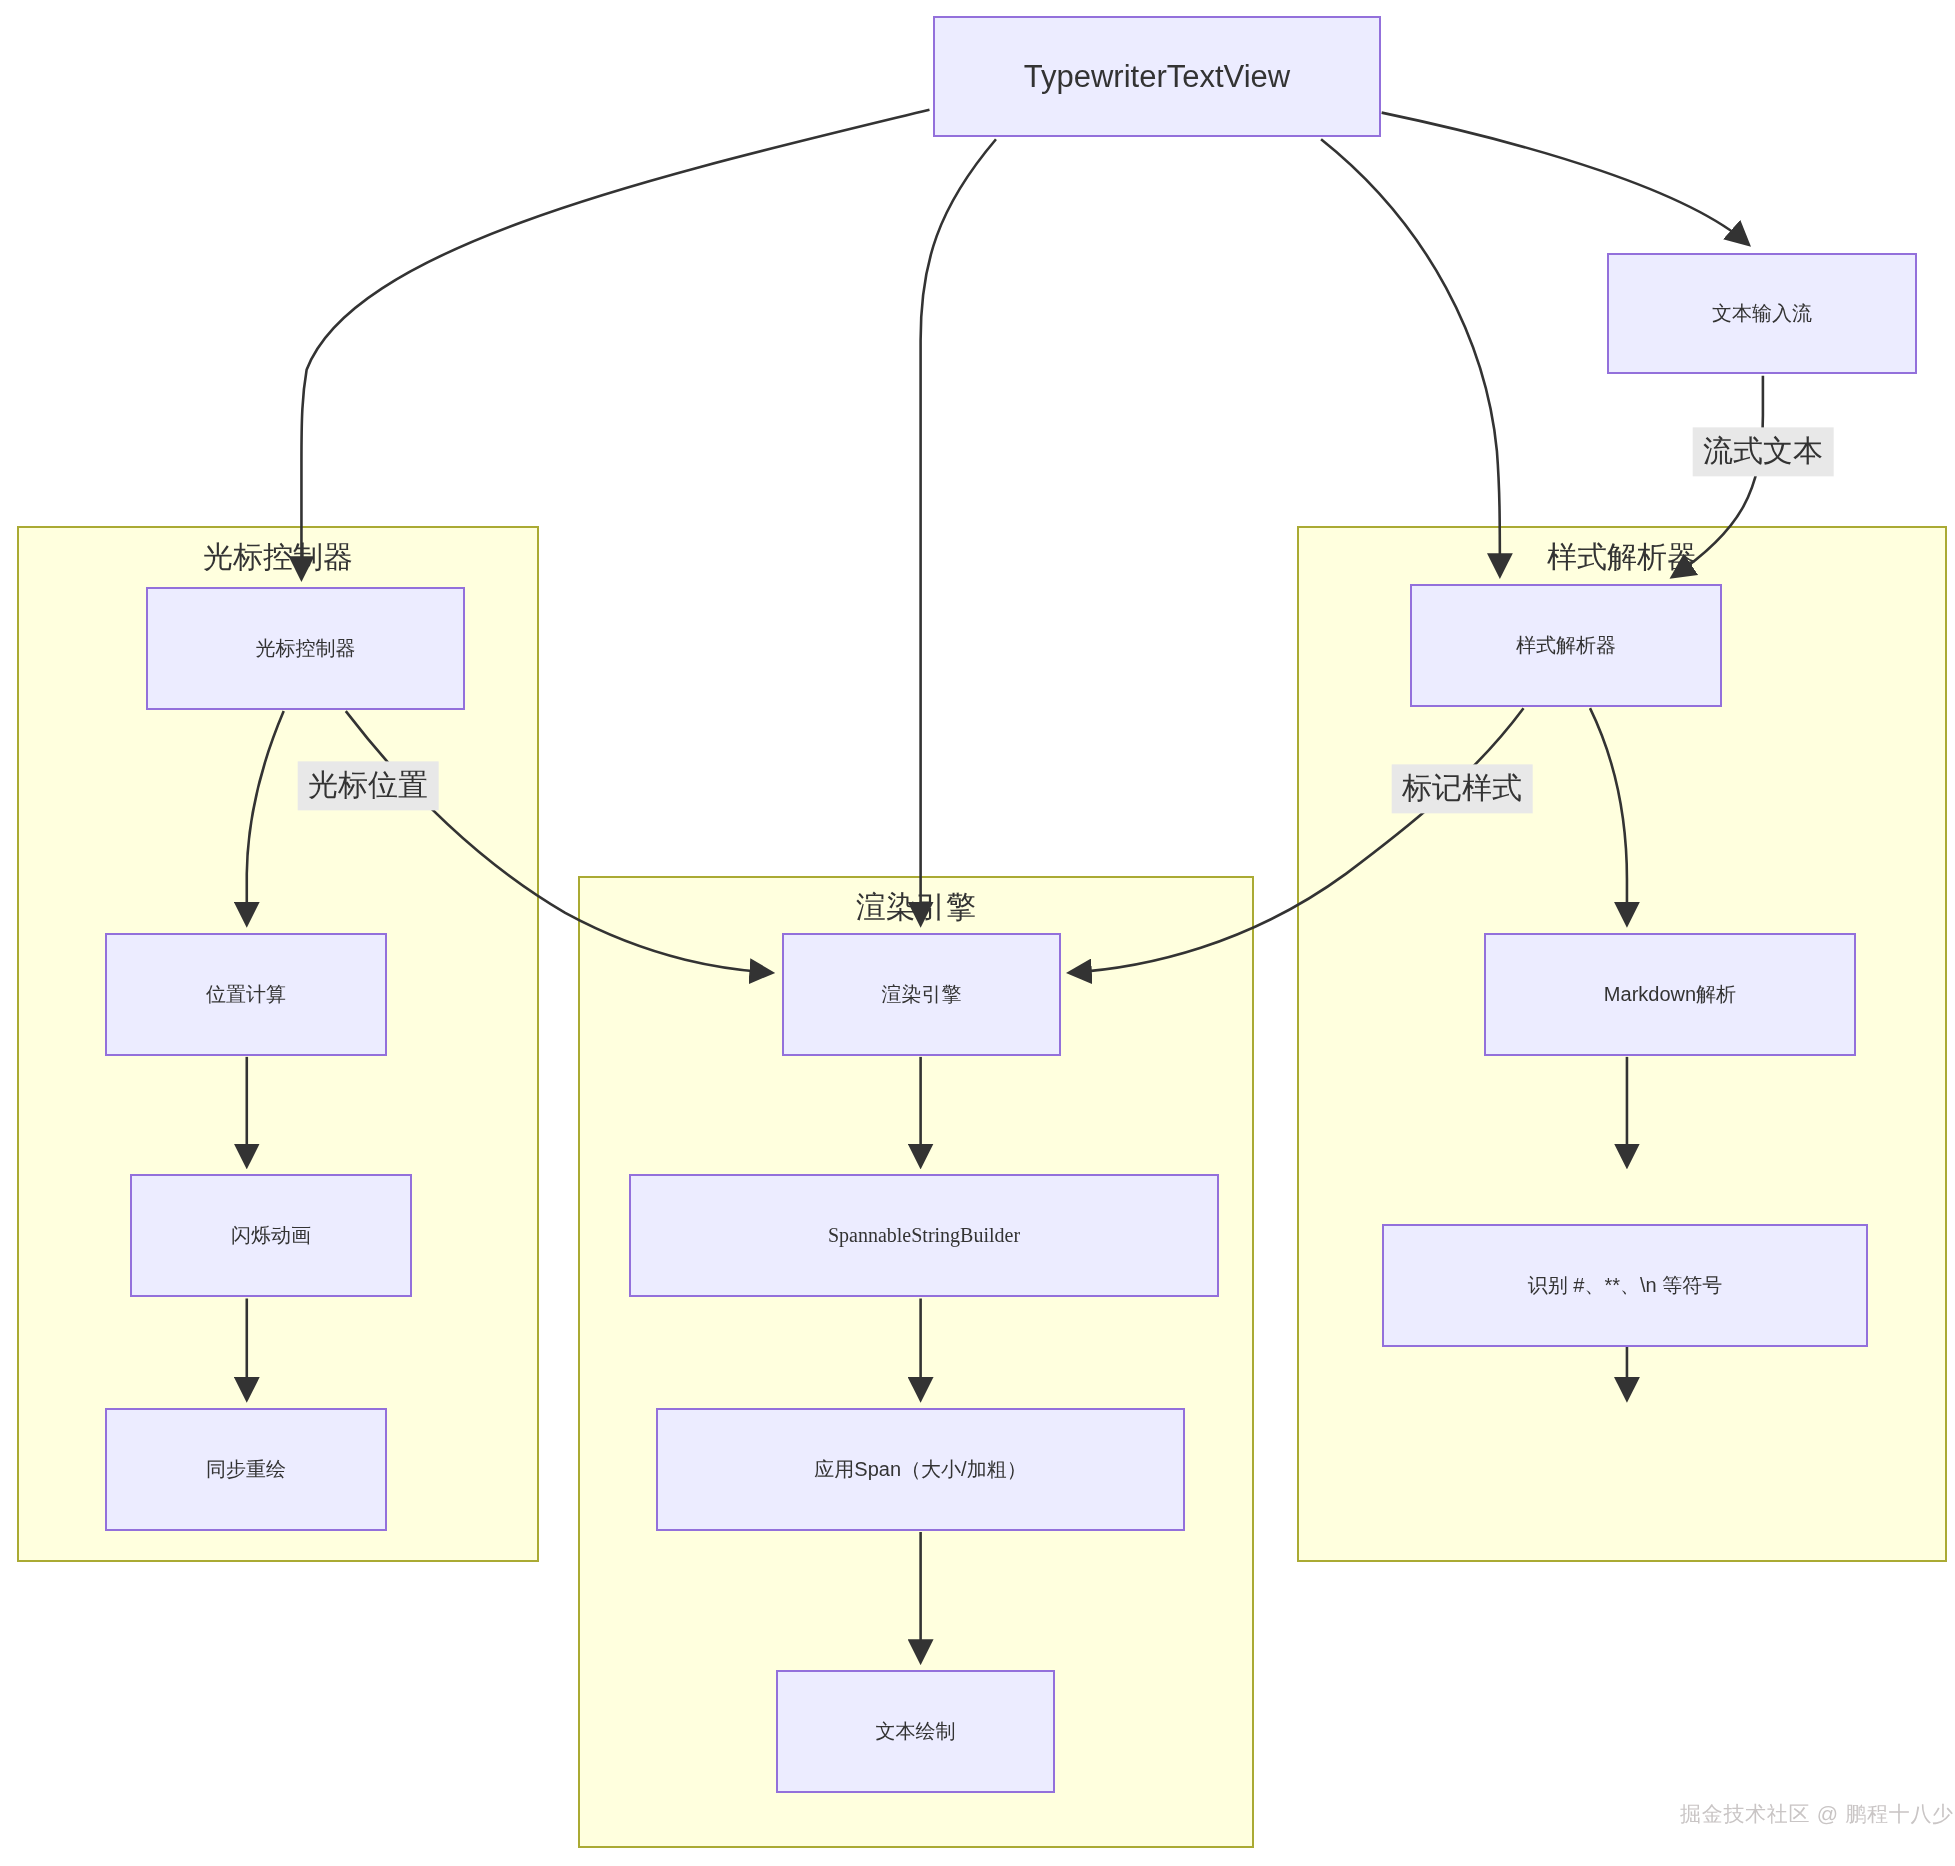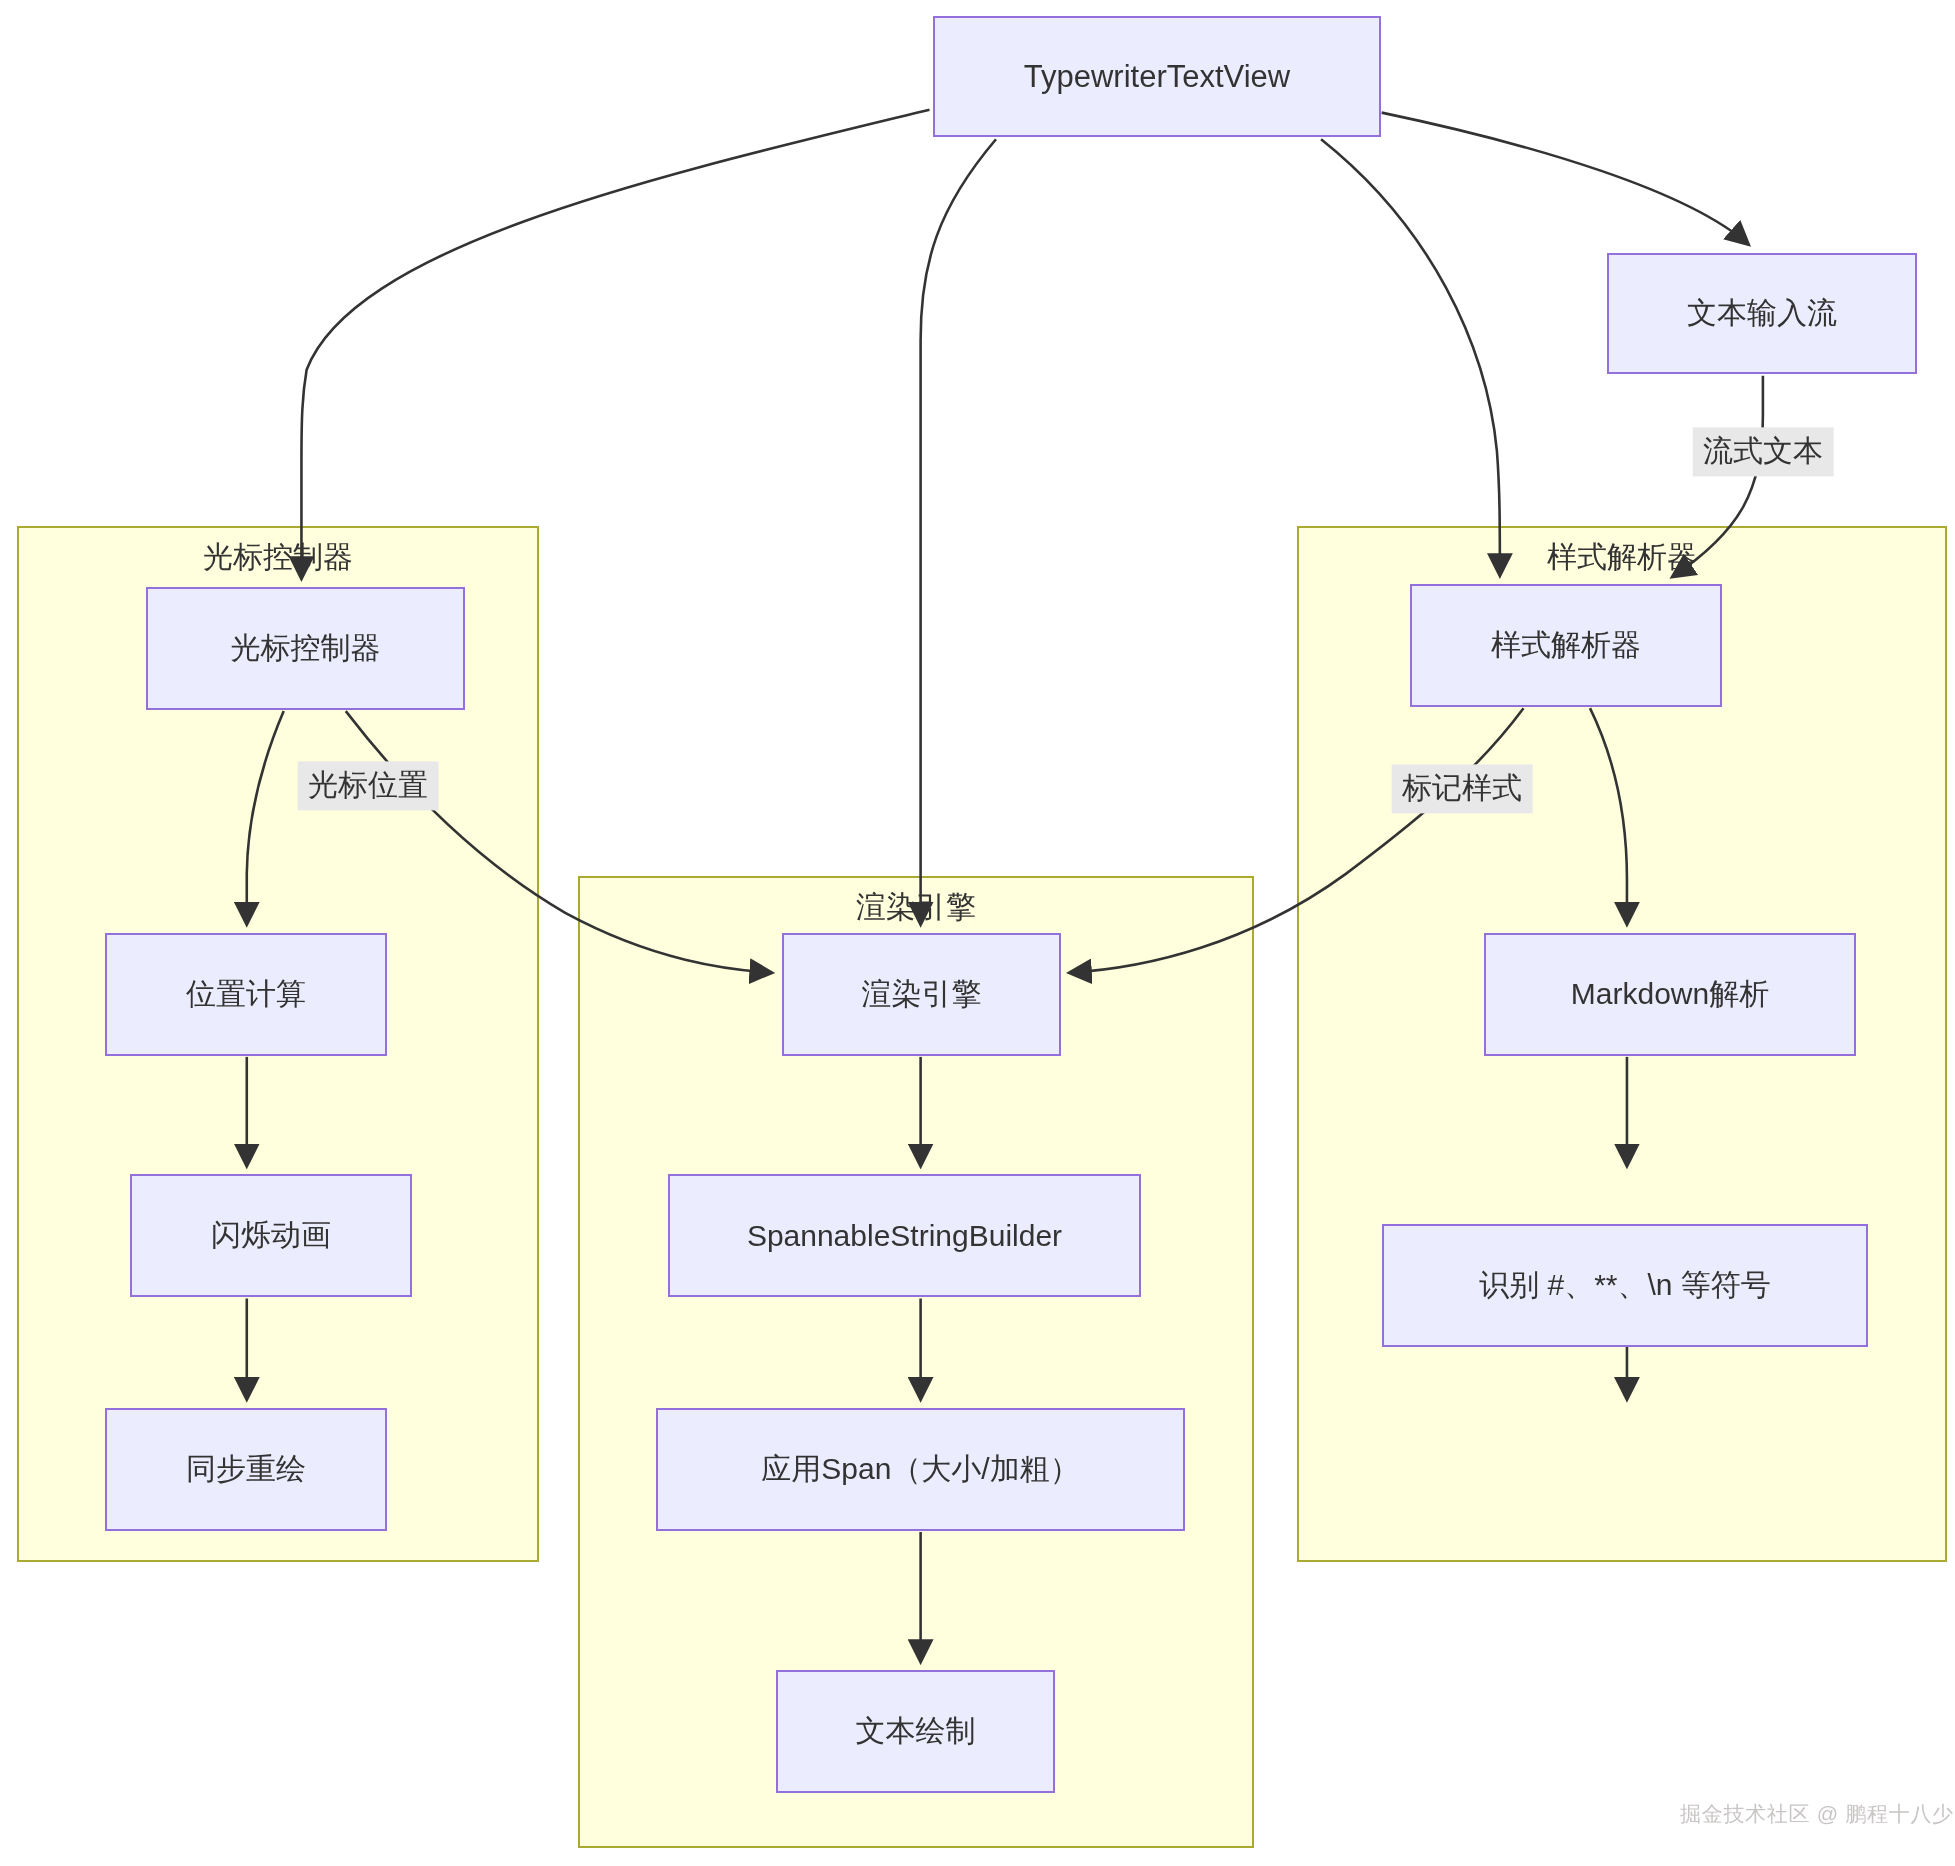--- a/index.html
+++ b/index.html
@@ -49,21 +49,21 @@
     color: var(--text_color);
     white-space: nowrap;
   }
   .node {
     position: absolute;
     background: var(--node_fill);
     border: 2.2px solid var(--node_border);
     display: flex;
     align-items: center;
     justify-content: center;
-    font-size: 30px;
+    font-size: 20px;
     color: var(--text_color);
     text-align: center;
     white-space: nowrap;
     z-index: 3;
   }
   .edge-label {
     position: absolute;
     transform: translate(-50%, -50%);
     background: var(--edge_label_bg);
     color: var(--text_color);
@@ -131,21 +131,21 @@
   <div class="node" style="left:146px; top:587px; width:319px; height:123px;">光标控制器</div>
 
   <div class="node" style="left:105px; top:933px; width:282px; height:123px;">位置计算</div>
 
   <div class="node" style="left:105px; top:1174px; width:282px; height:123px;margin-left:25px;">闪烁动画</div>
 
   <div class="node" style="left:105px; top:1408px; width:282px; height:123px;">同步重绘</div>
 
   <div class="node" style="left:782px; top:933px; width:279px; height:123px;">渲染引擎</div>
 
-  <div class="node" style="left:668px; top:1174px; width:473px; height:123px;">SpannableStringBuilder</div>
+  <div class="node" style="left:629px; top:1174px; width:590px; height:123px;font-family:Liberation Serif, serif;">SpannableStringBuilder</div>
 
   <div class="node" style="left:656px; top:1408px; width:529px; height:123px;">应用Span（大小/加粗）</div>
 
   <div class="node" style="left:776px; top:1670px; width:279px; height:123px;">文本绘制</div>
 
   <div class="node" style="left:1410px; top:584px; width:312px; height:123px;">样式解析器</div>
 
   <div class="node" style="left:1440px; top:933px; width:372px; height:123px;margin-left:44px;">Markdown解析</div>
 
   <div class="node" style="left:1382px; top:1224px; width:486px; height:123px;">识别 #、**、\n 等符号</div>

